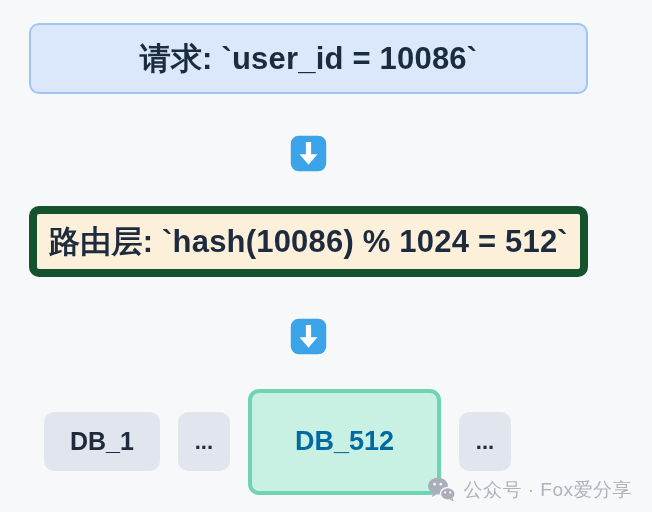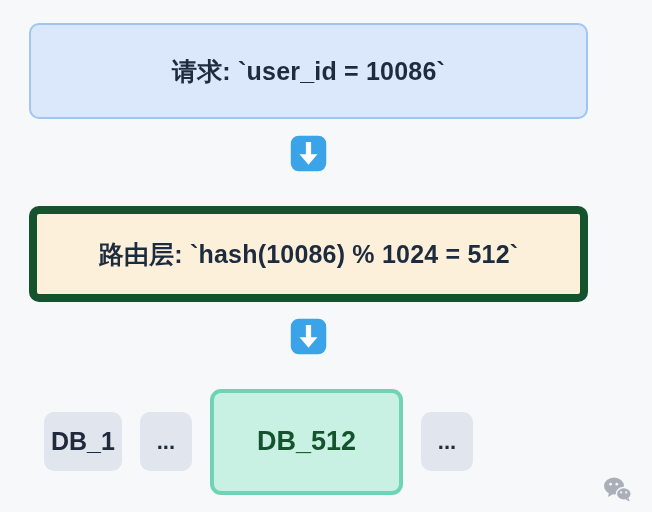--- a/index.html
+++ b/index.html
@@ -11,27 +11,27 @@
     position: relative;
     width: 652px;
     height: 512px;
     background: #f7f8fa;
     overflow: hidden;
   }
   .flow-box {
     position: absolute;
     left: 29px;
     width: 559px;
-    height: 96px;
+    height: 71px;
     box-sizing: border-box;
     border-radius: 10px;
     display: flex;
     align-items: center;
     justify-content: center;
-    font-size: 25px;
+    font-size: 31px;
     font-weight: bold;
     color: #1d2b3e;
     letter-spacing: 0.2px;
   }
   .request-box {
     top: 23px;
     background: #dbe8fc;
     border: 2px solid #9fc5f3;
   }
   .routing-box {
@@ -61,35 +61,35 @@
     box-sizing: border-box;
     height: 59px;
     border-radius: 10px;
     background: #e1e5ee;
     display: flex;
     align-items: center;
     justify-content: center;
     font-weight: bold;
     font-size: 25px;
     color: #202a3a;
-    padding: 0 7px;
+    padding: 0 26px;
   }
   .db-node.ellipsis {
     min-width: 52px;
     padding: 0 10px;
     font-size: 22px;
   }
   .db-node.selected {
     height: 106px;
     min-width: 152px;
     padding: 0 43px;
     background: #c9f1e3;
     border: 4px solid #70d4b4;
     border-radius: 11px;
-    color: #14532d;
+    color: #0369a1;
     font-size: 27px;
   }
   .watermark {
     position: absolute;
     right: 20px;
     bottom: 9px;
     display: flex;
     align-items: center;
     gap: 7px;
     color: #aeb3bd;
@@ -146,15 +146,16 @@
         <ellipse cx="11" cy="10" rx="10" ry="8.6" fill="#a9aeb9"></ellipse>
         <path d="M6 16.5 L5 21 l4.5-2.5 z" fill="#a9aeb9"></path>
         <ellipse cx="20.8" cy="17.8" rx="7.4" ry="6.3" fill="#a9aeb9" stroke="#f7f8fa" stroke-width="1.4"></ellipse>
         <path d="M25.5 22 l1.3 3.4 -4.3-1.9 z" fill="#a9aeb9"></path>
         <circle cx="7.6" cy="8.2" r="1.35" fill="#f7f8fa"></circle>
         <circle cx="13.8" cy="8.2" r="1.35" fill="#f7f8fa"></circle>
         <circle cx="18.2" cy="16.4" r="1.1" fill="#f7f8fa"></circle>
         <circle cx="23.2" cy="16.4" r="1.1" fill="#f7f8fa"></circle>
       </svg>
     </span>
+    <span>公众号 · Fox爱分享</span>
   </div>
 
 </div>
 
 </body></html>

